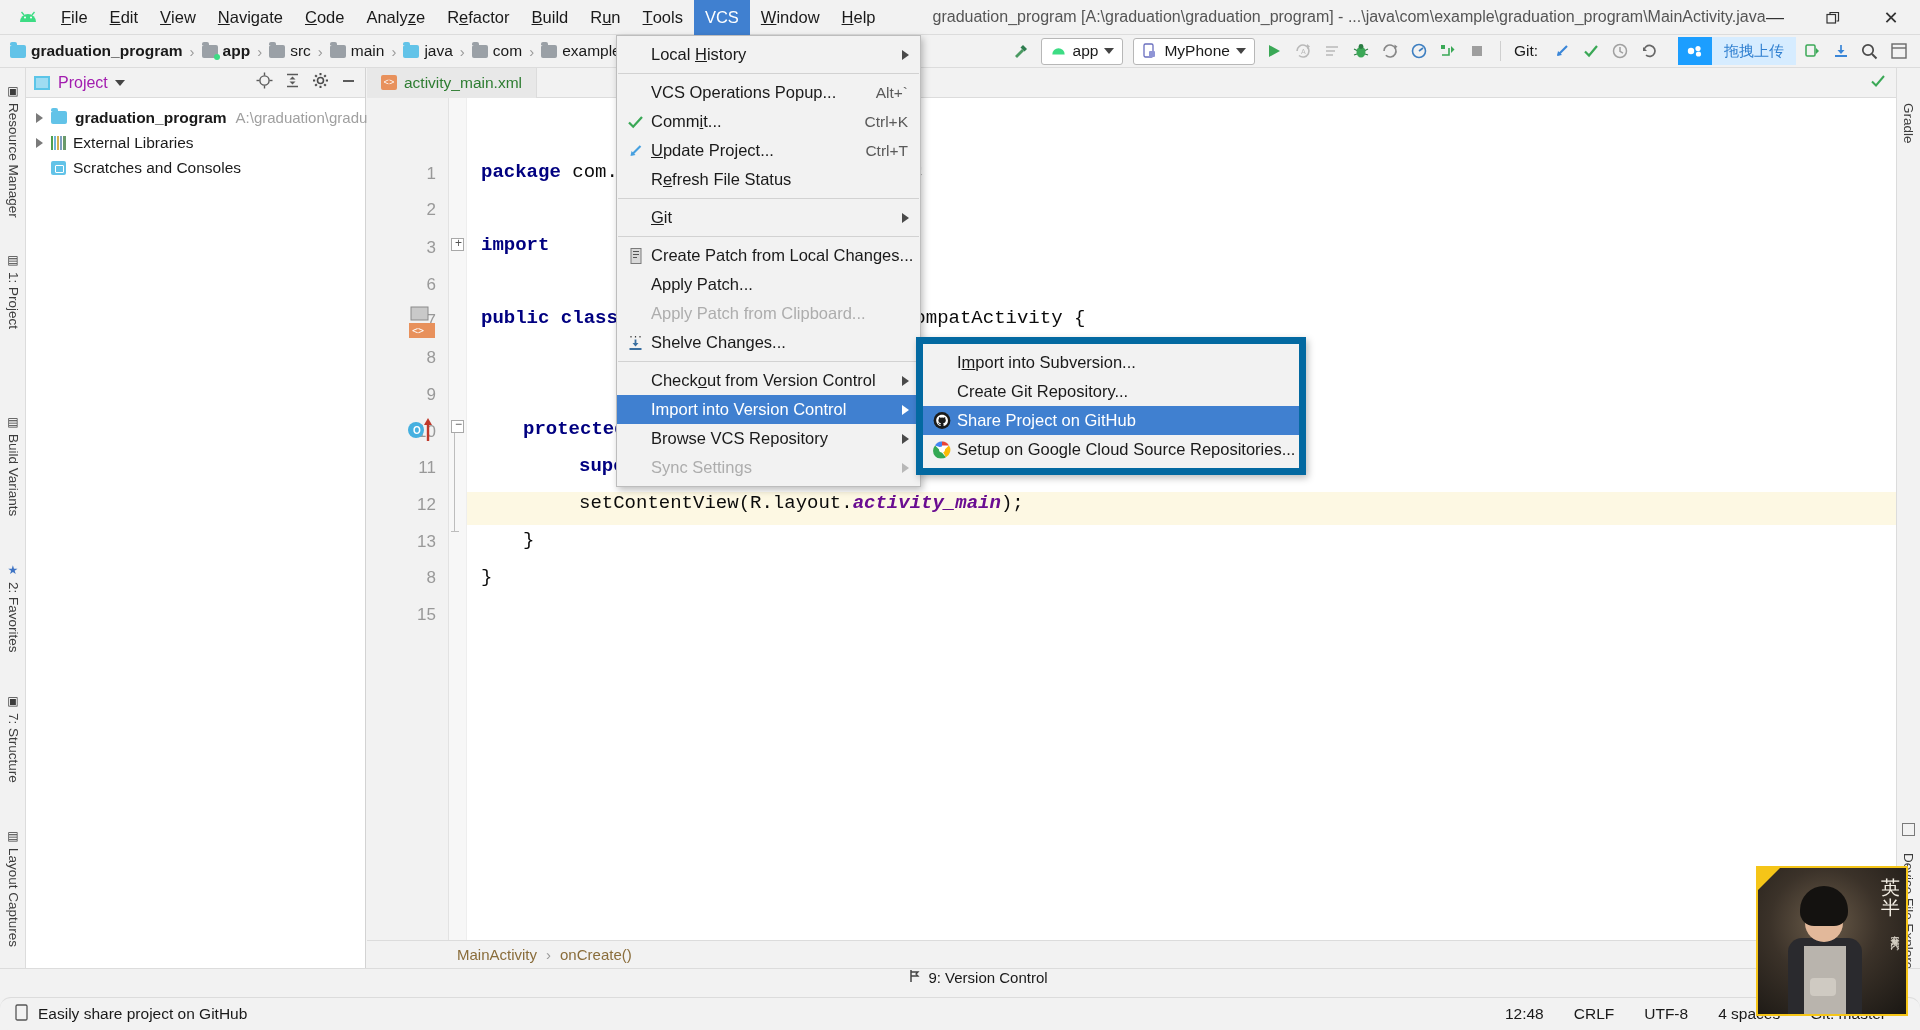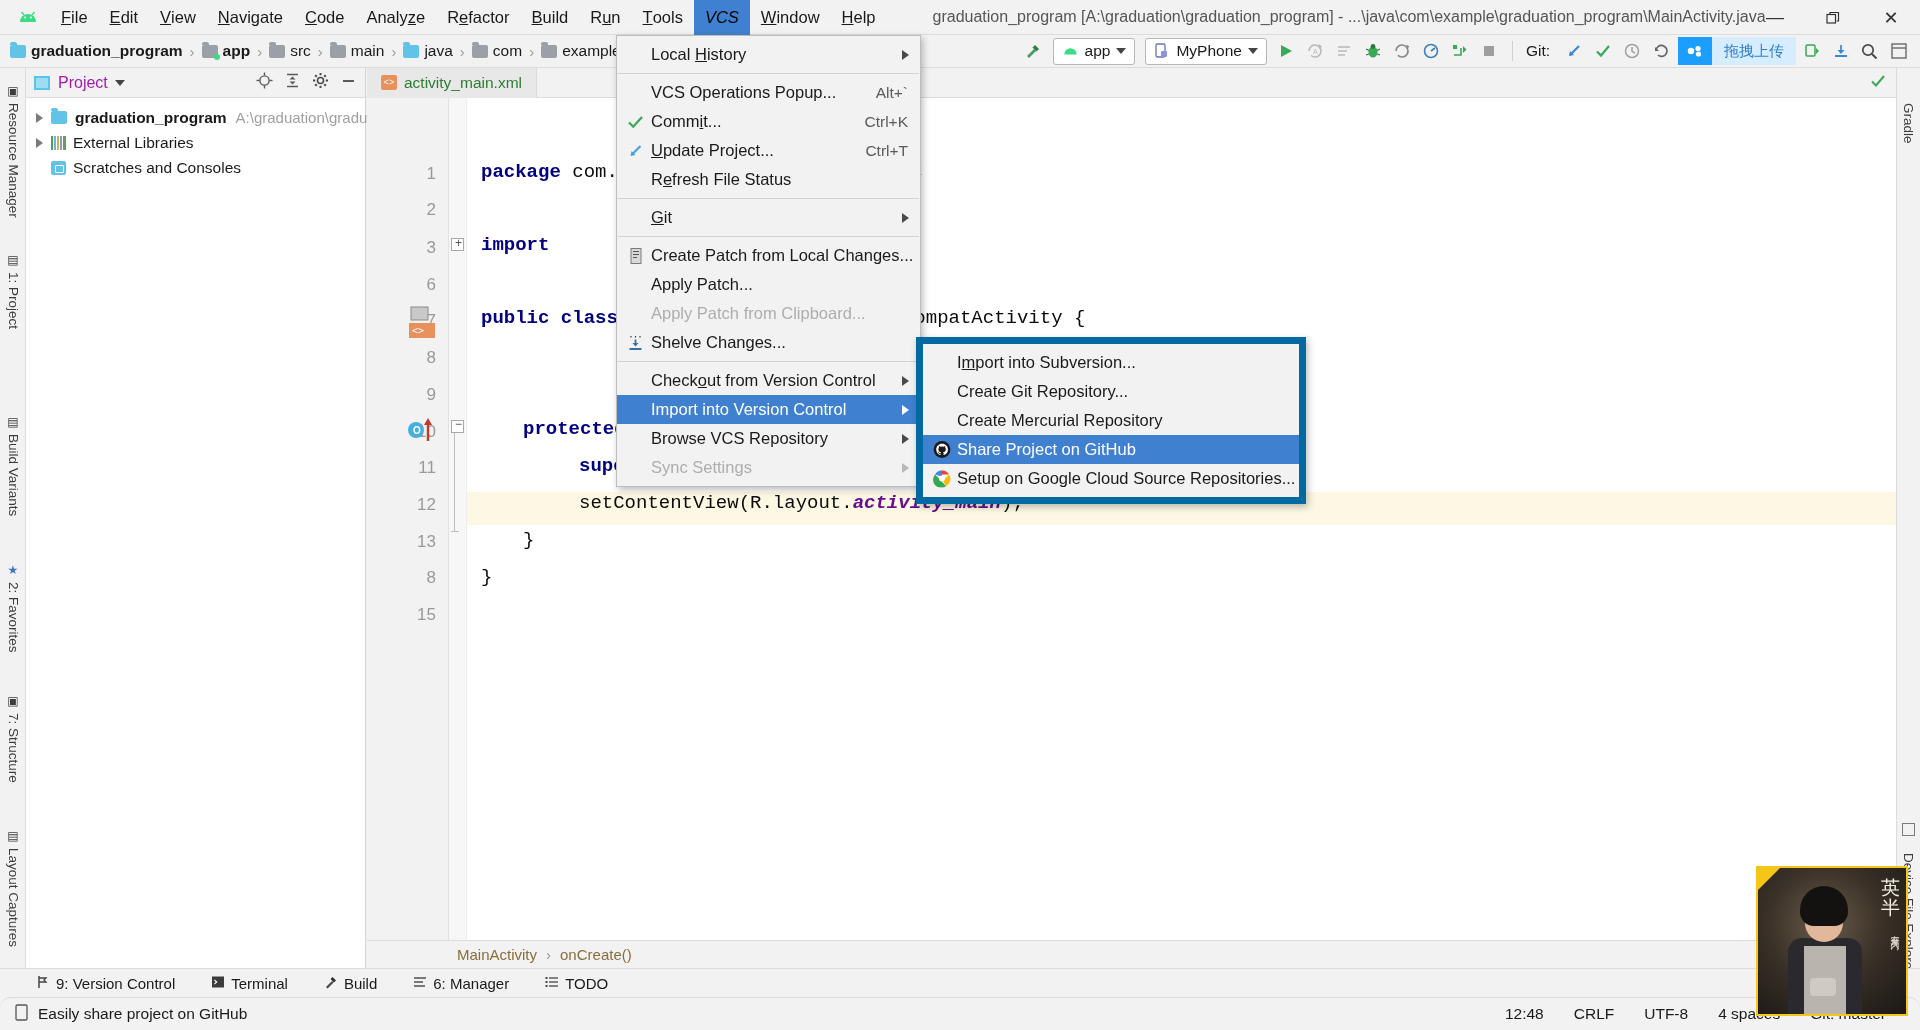--- a/index.html
+++ b/index.html
@@ -22,21 +22,21 @@
     width: 28px; height: 35px; margin-left: 14px;
     display: flex; align-items: center; justify-content: center;
   }
   .menu-root {
     display: flex; align-items: center; height: 35px; margin-left: 8px;
   }
   .menu-item {
     height: 35px; padding: 0 11px; display: flex; align-items: center;
     font-size: 16.5px; color: #1a1a1a; white-space: nowrap; cursor: default;
   }
-  .menu-item.active { background: #4080d0; color: #000000; font-style: italic; }
+  .menu-item.active { background: #4080d0; color: #ffffff; }
   .menu-item u { text-decoration: underline; }
   .win-title {
     margin-left: 46px; font-size: 16px; color: #555; white-space: nowrap;
   }
   .win-ctrls {
     position: absolute; right: 0; top: 0; height: 35px;
     display: flex; align-items: center;
   }
   .win-btn {
     width: 58px; height: 35px; display: flex; align-items: center;
@@ -83,21 +83,21 @@
     height: 27px; border: 1px solid #b7b7b7; background: #fff;
     border-radius: 3px; display: flex; align-items: center; gap: 6px;
     padding: 0 8px; font-size: 15.5px; color: #1a1a1a; margin: 0 4px;
   }
   .caret-dn {
     width: 0; height: 0; border-left: 5px solid transparent;
     border-right: 5px solid transparent; border-top: 6px solid #444;
   }
   .git-label { font-size: 15.5px; color: #1a1a1a; margin: 0 8px 0 4px; }
   .baidu-chip {
-    display: flex; align-items: center; height: 28px; margin-left: 2px;
+    display: flex; align-items: center; height: 28px; margin-left: 14px;
   }
   .baidu-ic {
     width: 34px; height: 28px; background: #1c9eff;
     display: flex; align-items: center; justify-content: center;
   }
   .baidu-txt {
     height: 28px; background: #d6ecff; color: #2f7fd0;
     display: flex; align-items: center; padding: 0 12px; font-size: 15px;
   }
 
@@ -221,21 +221,21 @@
     position: absolute; right: 0; width: 24px;
     writing-mode: vertical-rl; font-size: 13.5px; color: #3c3c3c;
     display: flex; align-items: center; justify-content: center;
     white-space: nowrap; cursor: default;
   }
 
   
   .toolwin-bar {
     position: absolute; left: 0; bottom: 33px; width: 1920px; height: 29px;
     background: #f2f2f2; border-top: 1px solid #dcdcdc;
-    display: flex; align-items: center; padding-left: 36px; gap: 36px;
+    display: flex; align-items: center; padding-left: 36px; gap: 26px; flex-direction: column;
   }
   .tw-item {
     display: flex; align-items: center; gap: 6px; font-size: 15px;
     color: #1a1a1a; cursor: default; white-space: nowrap;
   }
   .statusbar {
     position: absolute; left: 0; bottom: 0; width: 1920px; height: 33px;
     background: #f2f2f2; border-top: 1px solid #dcdcdc;
     display: flex; align-items: center; padding: 0 14px; border-radius: 11px;
   }
@@ -927,23 +927,20 @@
     </div>
   </div>
 
   <div class="vcs-sub">
     <div class="mi">
       <span>I<u>m</u>port into Subversion...</span>
     </div>
     <div class="mi">
       <span>Create Git Repository...</span>
     </div>
-    <div class="mi">
-      <span>Create Mercurial Repository</span>
-    </div>
     <div class="mi sel">
       <span class="mic">
         <svg width="18" height="18" viewBox="0 0 18 18">
             <circle cx="9" cy="9" r="8.4" fill="#1b1b1b"></circle>
             <path d="M9 3.2c-3.2 0-5.8 2.6-5.8 5.8 0 2.6 1.7 4.8 4 5.5.3.06.4-.13.4-.28v-1c-1.6.35-1.95-.7-1.95-.7-.27-.68-.65-.86-.65-.86-.53-.36.04-.35.04-.35.59.04.9.6.9.6.52.9 1.37.64 1.7.49.05-.38.2-.64.37-.79-1.28-.15-2.63-.64-2.63-2.86 0-.63.23-1.15.6-1.55-.06-.15-.26-.74.06-1.55 0 0 .49-.16 1.6.59a5.6 5.6 0 0 1 2.92 0c1.11-.75 1.6-.59 1.6-.59.32.81.12 1.4.06 1.55.37.4.6.92.6 1.55 0 2.23-1.36 2.71-2.65 2.85.21.18.4.53.4 1.08v1.6c0 .15.1.34.4.28a5.81 5.81 0 0 0 4-5.5c0-3.2-2.6-5.8-5.8-5.8z" fill="#fff"></path>
           </svg>
       </span>
       <span>Share Project on GitHub</span>
     </div>
     <div class="mi">

